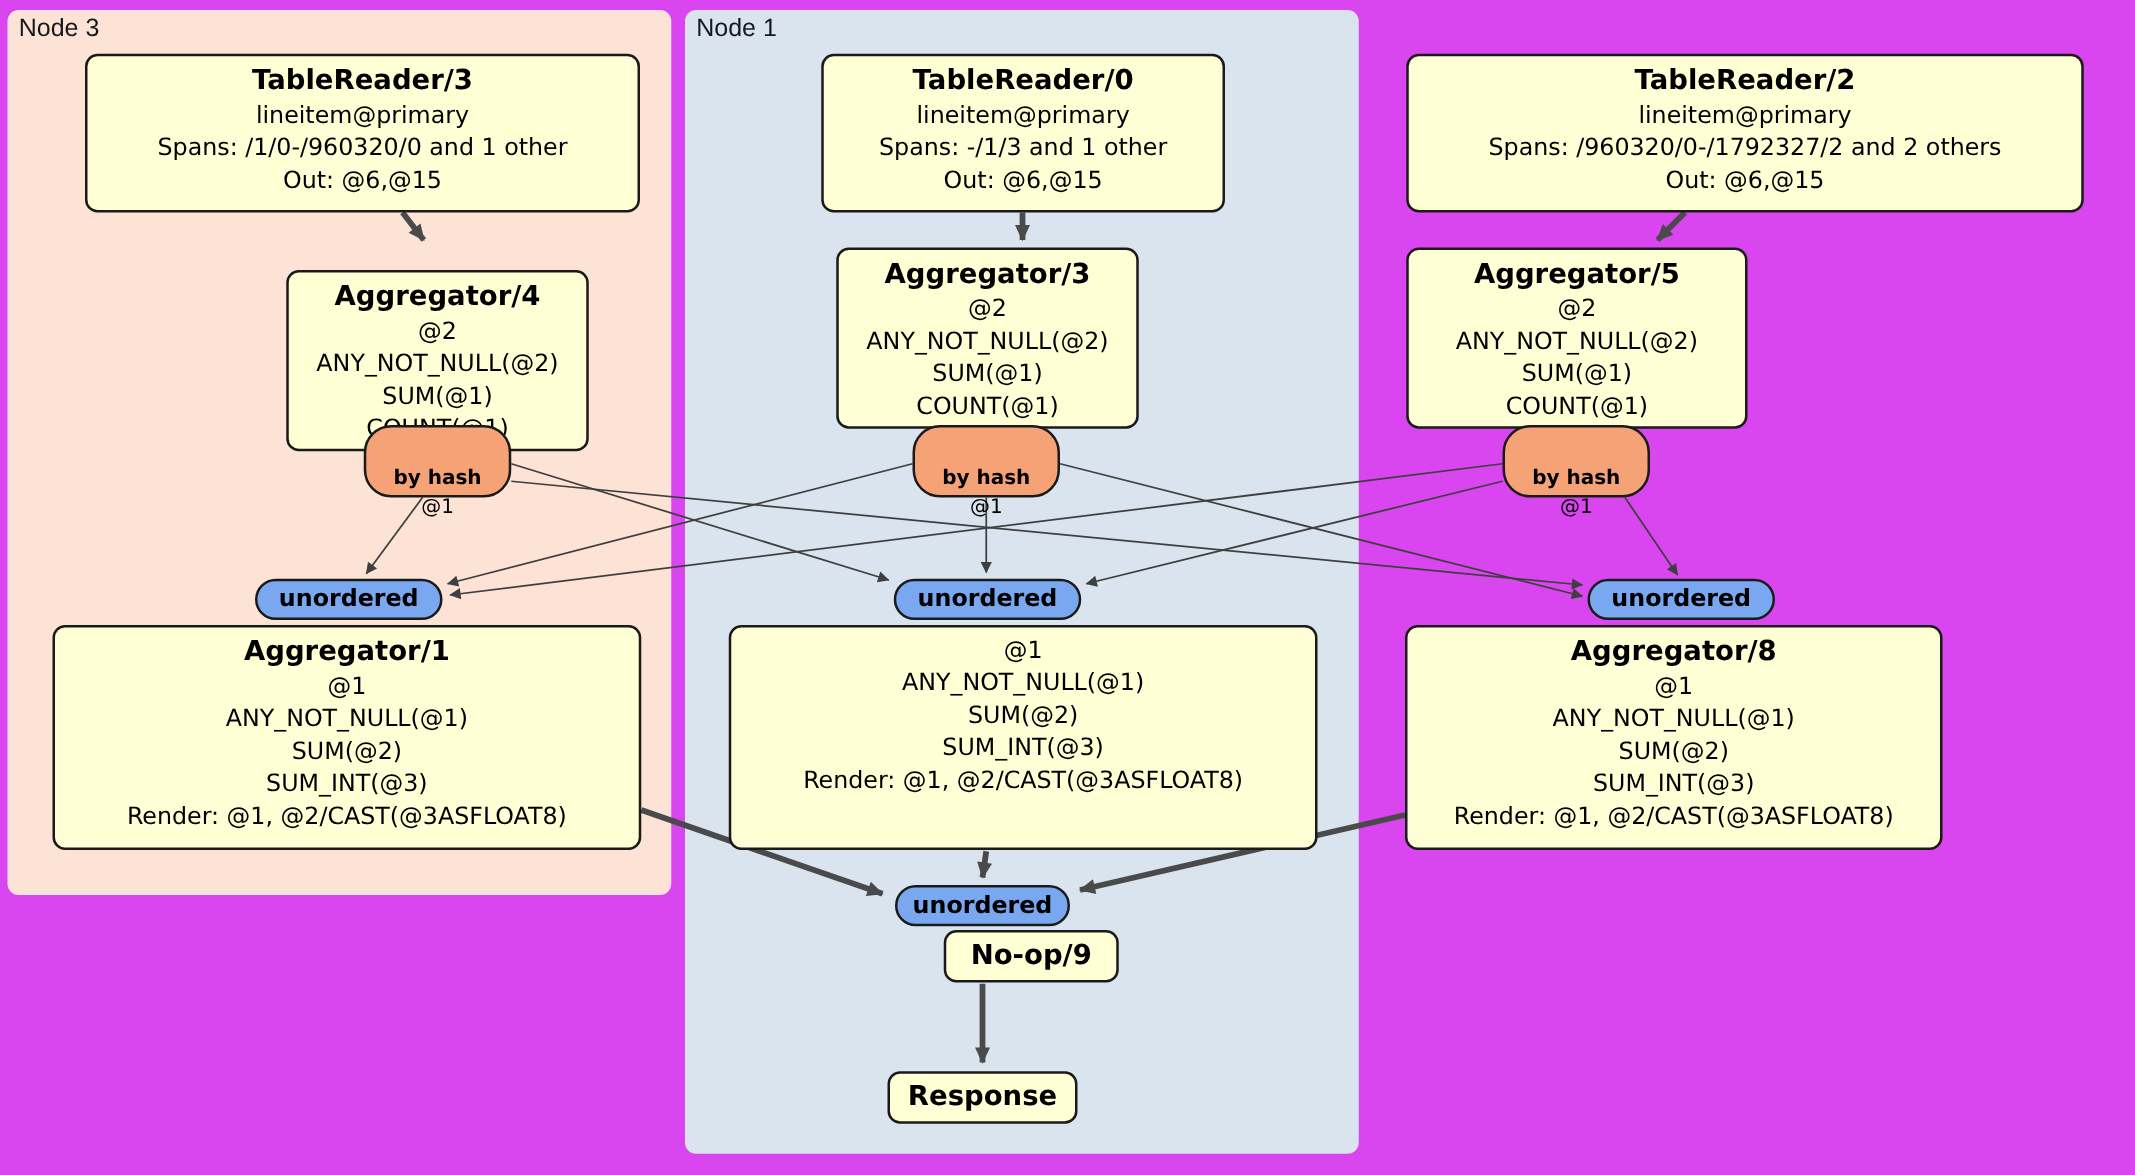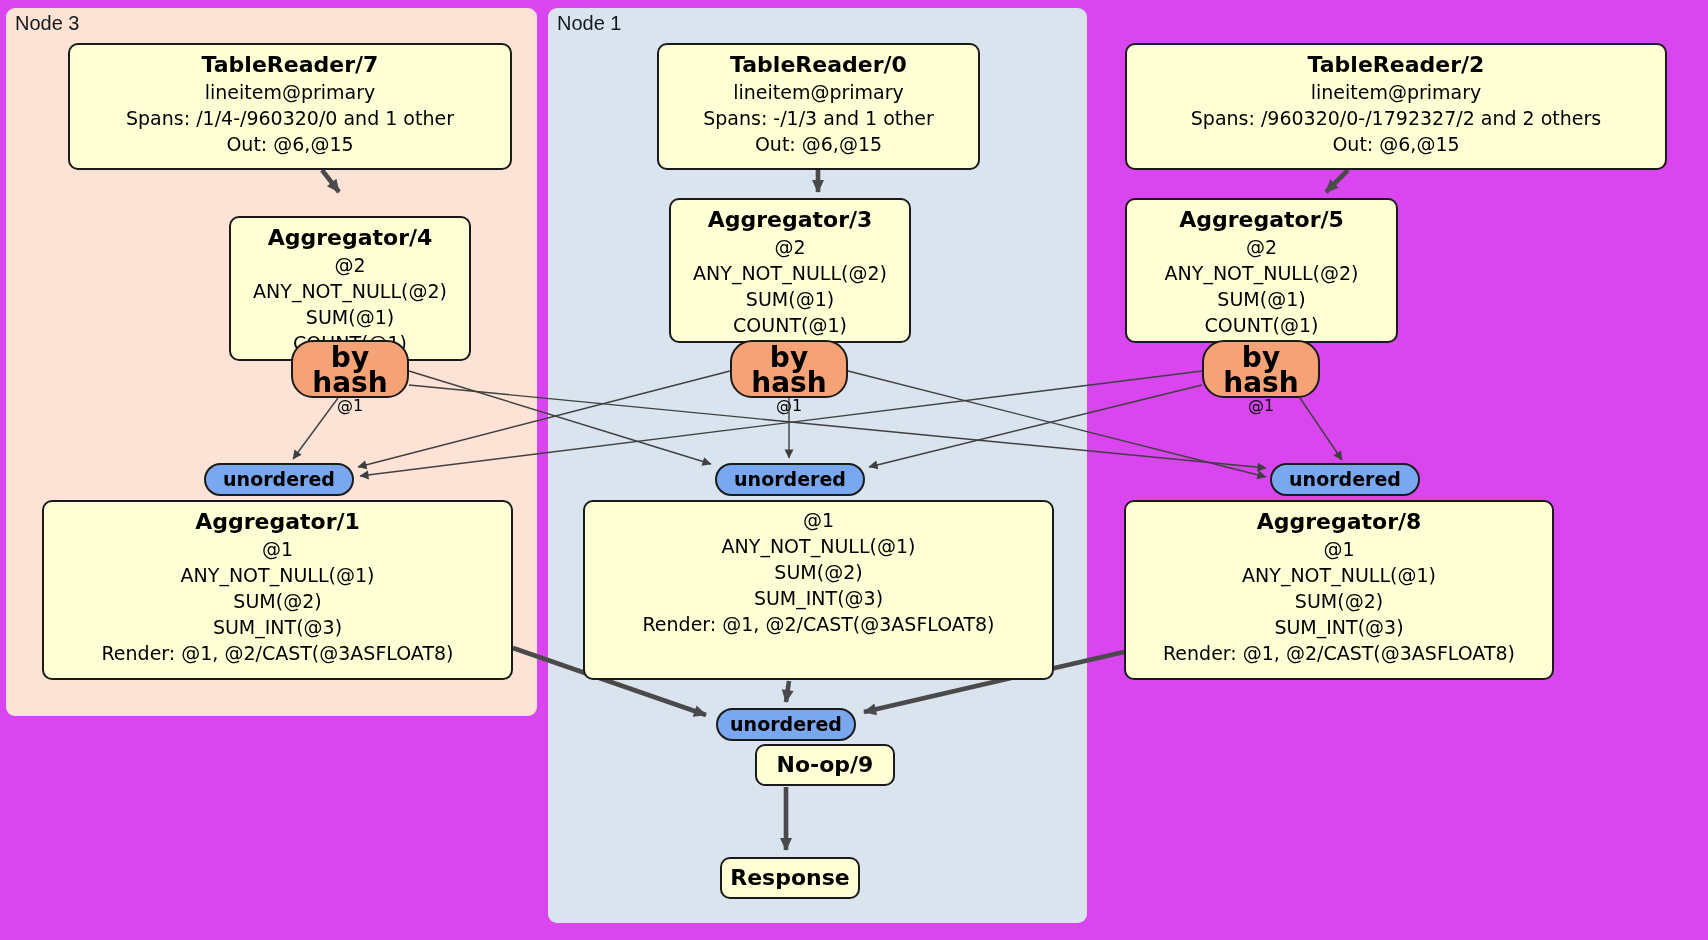--- a/index.html
+++ b/index.html
@@ -26,25 +26,25 @@
   #tr1{left:68px;top:43px;width:444px;height:127px;}
   #tr0{left:657px;top:43px;width:323px;height:127px;}
   #tr2{left:1125px;top:43px;width:542px;height:127px;}
   #ag4{left:229px;top:216px;width:242px;height:145px;}
   #ag3{left:669px;top:198px;width:242px;height:145px;}
   #ag5{left:1125px;top:198px;width:273px;height:145px;}
   #ag7{left:42px;top:500px;width:471px;height:180px;}
   #ag6{left:583px;top:500px;width:471px;height:180px;}
   #ag8{left:1124px;top:500px;width:430px;height:180px;}
   #noop{left:715px;top:744px;width:140px;height:42px;padding-top:2px;margin-left:40px;}
-  #resp{left:710px;top:857px;width:140px;height:42px;padding-top:2px;margin-left:10px;}
+  #resp{left:710px;top:857px;width:152px;height:42px;padding-top:2px;}
 
   .router{position:absolute;background:#f5a376;border:2px solid #1a1a1a;border-radius:22px;
           box-sizing:border-box;text-align:center;color:#000;z-index:3;padding-top:3px;}
-  .router .rl{font-size:28px;font-weight:bold;line-height:25px;}
+  .router .rl{font-size:16px;font-weight:bold;line-height:25px;margin-top:24px;}
   .router .rd{font-size:16px;line-height:21px;}
   #hx3{left:291px;top:340px;width:118px;height:58px;}
   #hx1{left:730px;top:340px;width:118px;height:58px;}
   #hx2{left:1202px;top:340px;width:118px;height:58px;}
 
   .sync{position:absolute;background:#79a8f0;border:2px solid #1a1a1a;border-radius:17px;
         box-sizing:border-box;text-align:center;color:#000;z-index:3;
         font-size:19px;font-weight:bold;line-height:29px;height:33px;}
   #sy3{left:204px;top:463px;width:150px;}
   #sy1{left:715px;top:463px;width:150px;}
@@ -88,23 +88,23 @@
     <line class="thin" x1="1300" y1="398" x2="1342" y2="460" marker-end="url(#ah-small)"></line>
 
     <line class="thick" x1="513" y1="648" x2="706" y2="715" marker-end="url(#ah-big)"></line>
     <line class="thick" x1="789" y1="681" x2="786" y2="702" marker-end="url(#ah-big)"></line>
     <line class="thick" x1="1124" y1="652" x2="864" y2="712" marker-end="url(#ah-big)"></line>
 
     <line class="thick" x1="786" y1="787" x2="786" y2="850" marker-end="url(#ah-big)"></line>
   </svg>
 
   <div class="pbox" id="tr1">
-    <div class="ptitle">TableReader/7</div>
+    <div class="ptitle">TableReader/3</div>
     <div class="prow">lineitem@primary</div>
-    <div class="prow">Spans: /1/4-/960320/0 and 1 other</div>
+    <div class="prow">Spans: /1/0-/960320/0 and 1 other</div>
     <div class="prow">Out: @6,@15</div>
   </div>
   <div class="pbox" id="tr0">
     <div class="ptitle">TableReader/0</div>
     <div class="prow">lineitem@primary</div>
     <div class="prow">Spans: -/1/3 and 1 other</div>
     <div class="prow">Out: @6,@15</div>
   </div>
   <div class="pbox" id="tr2">
     <div class="ptitle">TableReader/2</div>

